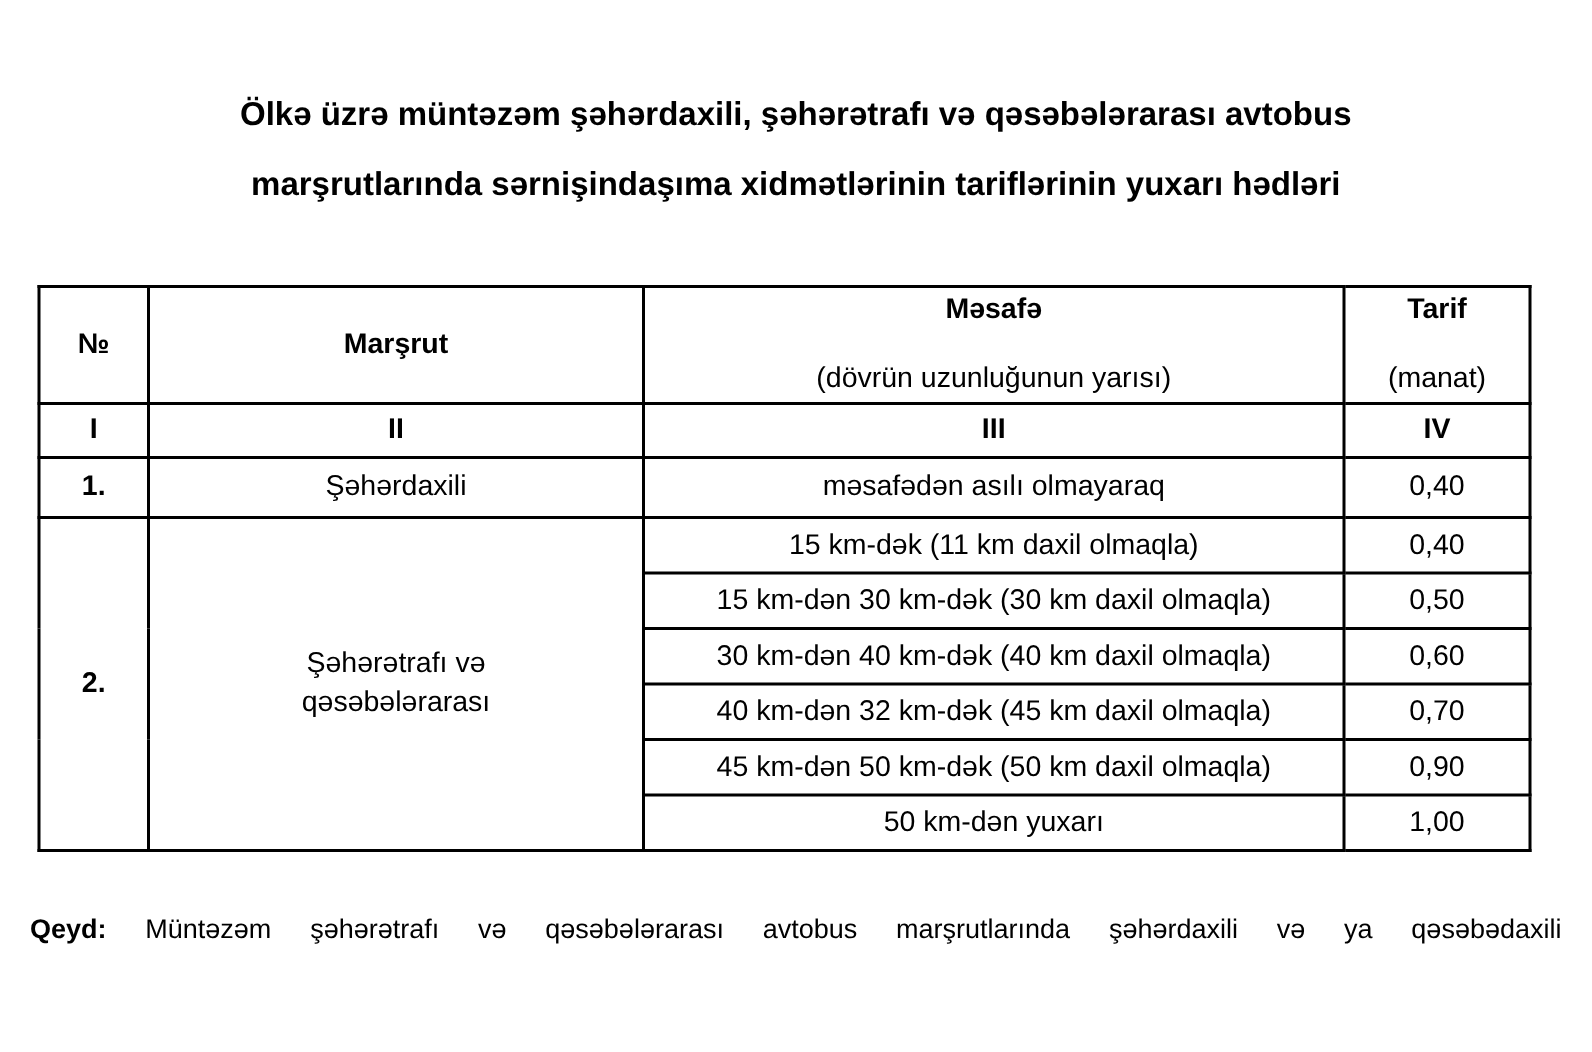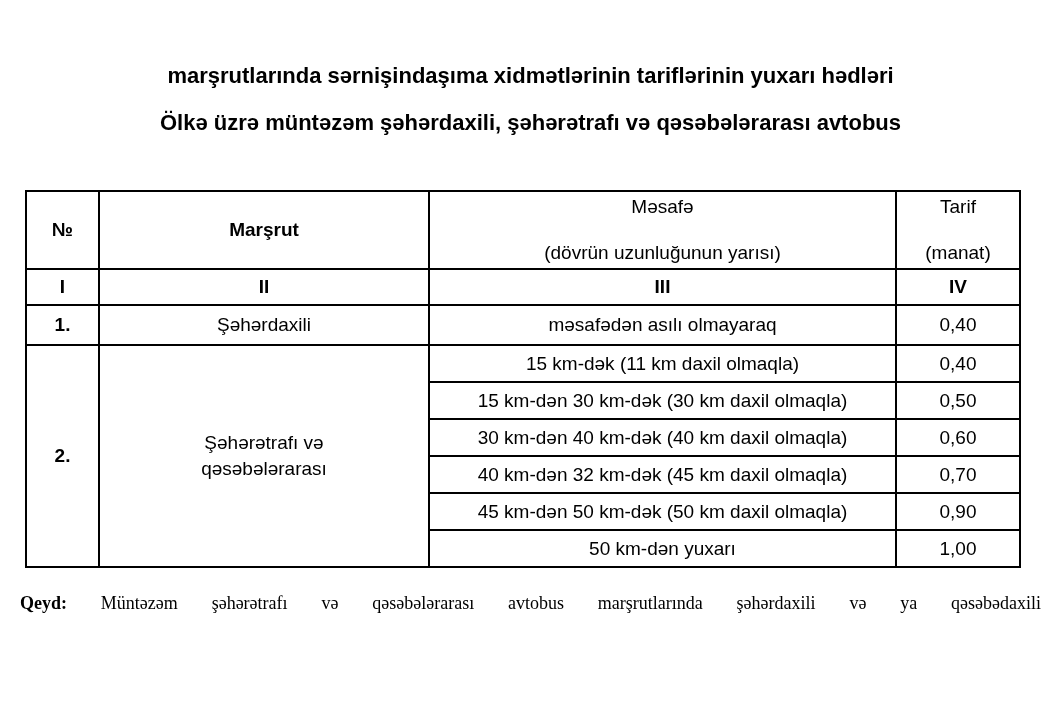--- a/index.html
+++ b/index.html
@@ -38,50 +38,49 @@
     text-align: center;
     vertical-align: middle;
     padding: 2px 4px;
     overflow: hidden;
   }
   tr.r-head   { height: 60px; }
   tr.r-num    { height: 36px; }
   tr.r-data1  { height: 40px; }
   tr.r-sub    { height: 37px; }
 
-  th .hd-main { display: block; font-weight: normal; line-height: 26px; }
+  th .hd-main { display: block; font-weight: bold; line-height: 26px; }
   th .hd-sub  { display: block; font-weight: normal; line-height: 26px; margin-top: 20px; }
   th { font-weight: bold; }
 
   td.c-no    { font-weight: bold; }
   td.c-dist  { text-align: left; padding-left: 12px; padding-right: 8px; border-radius: 11px; }
   td.c-route .rt-line { display: block; line-height: 26px; }
 
   .note {
     width: 1021px;
-    margin: 20px 0 0 20px;
+    margin: 36px 0 0 20px;
     font-size: 18px;
     line-height: 30px;
-    font-family: Liberation Serif, serif;
   }
   .note-line { display: block; }
   .note-line.justify {
     text-align: justify;
     text-align-last: justify;
   }
   .note-label { font-weight: bold; }
 </style>
 </head>
 <body>
 
 <div class="page">
 
   <h1 class="doc-title">
+    <span class="t-line">Ölkə üzrə müntəzəm şəhərdaxili, şəhərətrafı və qəsəbələrarası avtobus</span>
     <span class="t-line">marşrutlarında sərnişindaşıma xidmətlərinin tariflərinin yuxarı hədləri</span>
-    <span class="t-line">Ölkə üzrə müntəzəm şəhərdaxili, şəhərətrafı və qəsəbələrarası avtobus</span>
   </h1>
 
   <table class="tariff">
     <colgroup>
       <col style="width:73px">
       <col style="width:330px">
       <col style="width:467px">
       <col style="width:124px">
     </colgroup>
     <thead>

